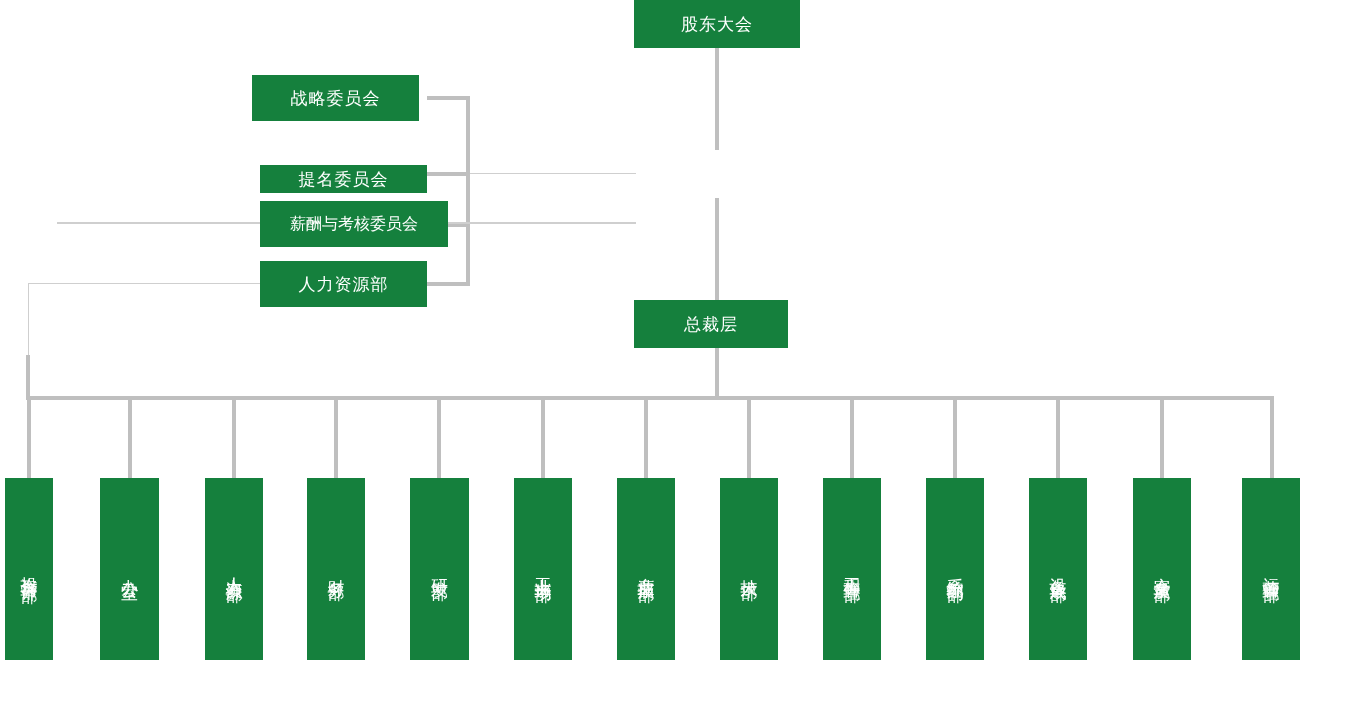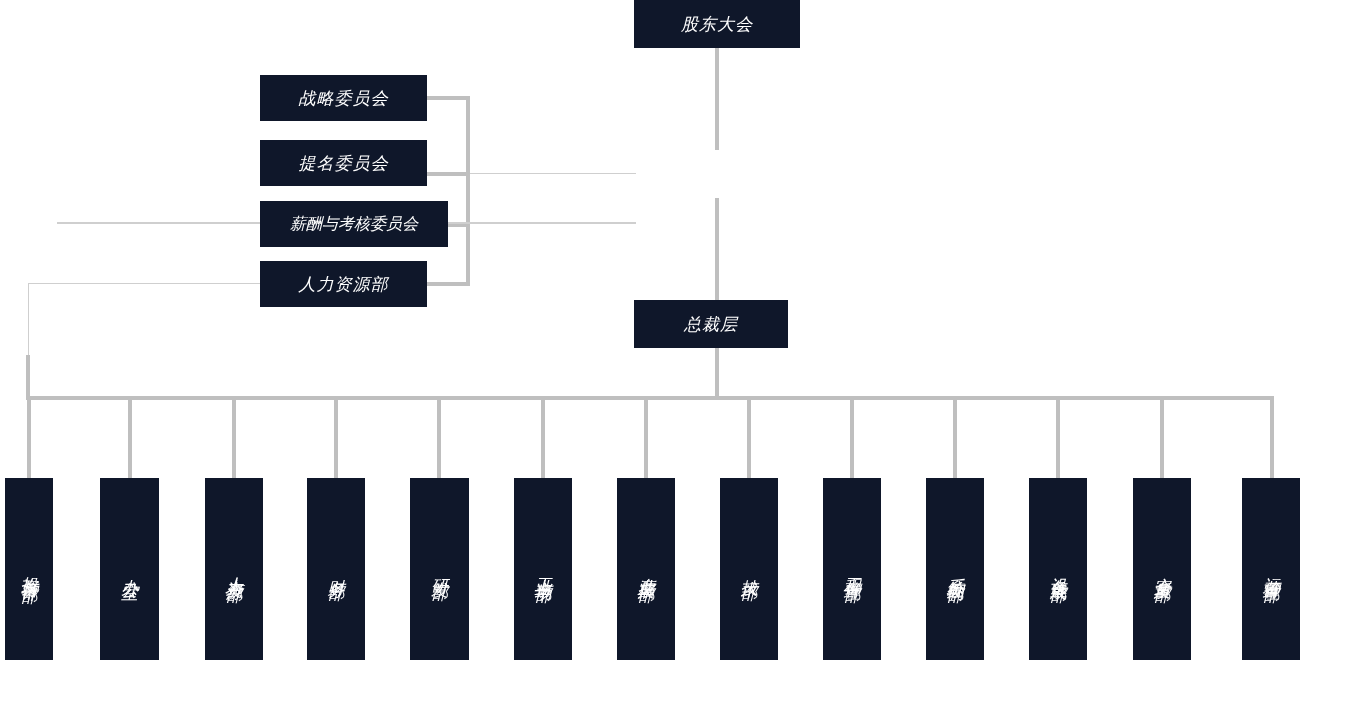--- a/index.html
+++ b/index.html
@@ -12,29 +12,28 @@
   }
   #chart-root {
     position: relative;
     width: 1360px;
     height: 728px;
     background: #ffffff;
     overflow: hidden;
   }
   .node {
     position: absolute;
-    background: #0f172a;
+    background: #15803d;
     color: #ffffff;
     box-sizing: border-box;
     display: flex;
     align-items: center;
     justify-content: center;
     text-align: center;
     z-index: 5;
-    font-style: italic;
   }
   .node-h {
     font-size: 17px;
     line-height: 1.2;
     letter-spacing: 1px;
   }
   .node-h.tight {
     font-size: 16px;
     letter-spacing: 0px;
   }
@@ -103,23 +102,23 @@
   <div class="conn" style="left:953px; top:396px; width:4px; height:84px;"></div>
   <div class="conn" style="left:1056px; top:396px; width:4px; height:84px;"></div>
   <div class="conn" style="left:1160px; top:396px; width:4px; height:84px;"></div>
   <div class="conn" style="left:1270px; top:396px; width:4px; height:84px;"></div>
 
   <div class="node node-h" style="left:634px; top:0px; width:166px; height:48px;">股东大会</div>
 
 
   <div class="node node-h" style="left:634px; top:300px; width:154px; height:48px;">总裁层</div>
 
-  <div class="node node-h" style="left:260px; top:75px; width:167px; height:46px;">战略委员会</div>
+  <div class="node node-h" style="left:252px; top:75px; width:167px; height:46px;">战略委员会</div>
 
-  <div class="node node-h" style="left:260px; top:140px; width:167px; height:46px;">提名委员会</div>
+  <div class="node node-h" style="left:260px; top:165px; width:167px; height:28px;">提名委员会</div>
 
   <div class="node node-h tight" style="left:260px; top:201px; width:188px; height:46px;">薪酬与考核委员会</div>
 
   <div class="node node-h" style="left:260px; top:261px; width:167px; height:46px;">人力资源部</div>
 
   <div class="node node-v" style="left:5px; top:478px; width:48px; height:182px;">投资与审计部</div>
 
   <div class="node node-v" style="left:100px; top:478px; width:59px; height:182px;">办公室</div>
 
   <div class="node node-v" style="left:205px; top:478px; width:58px; height:182px;">人力资源部</div>

